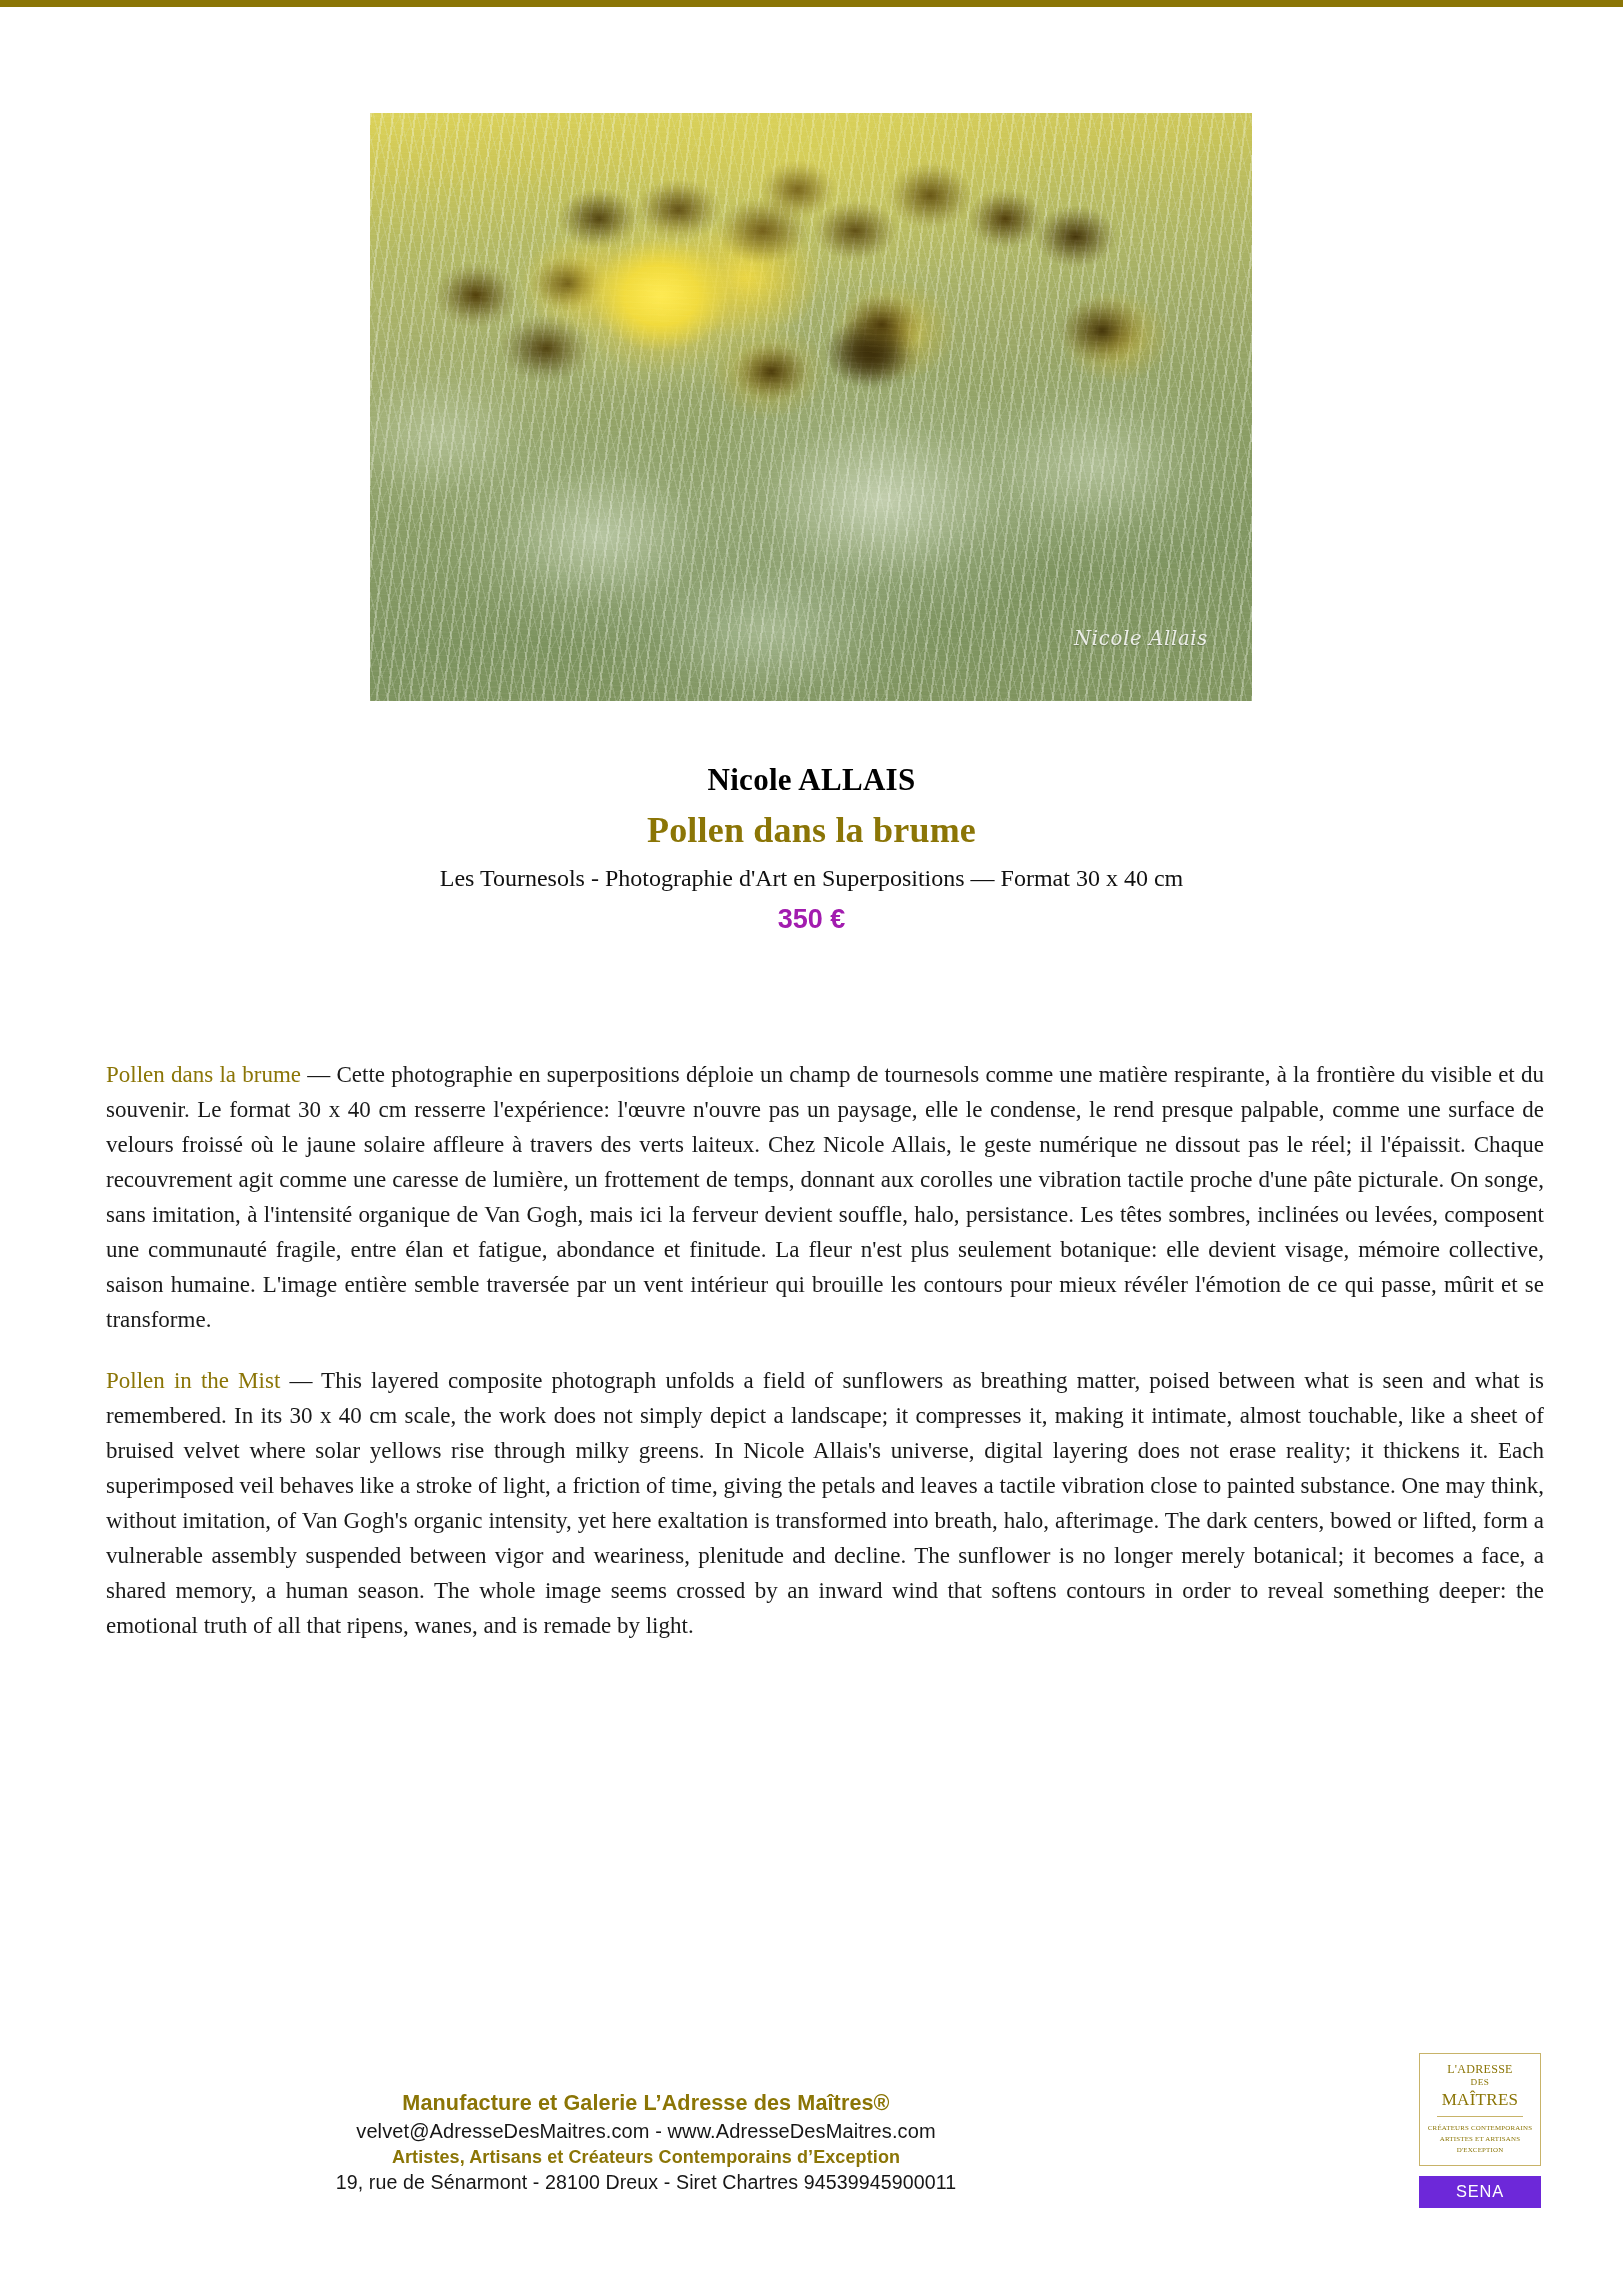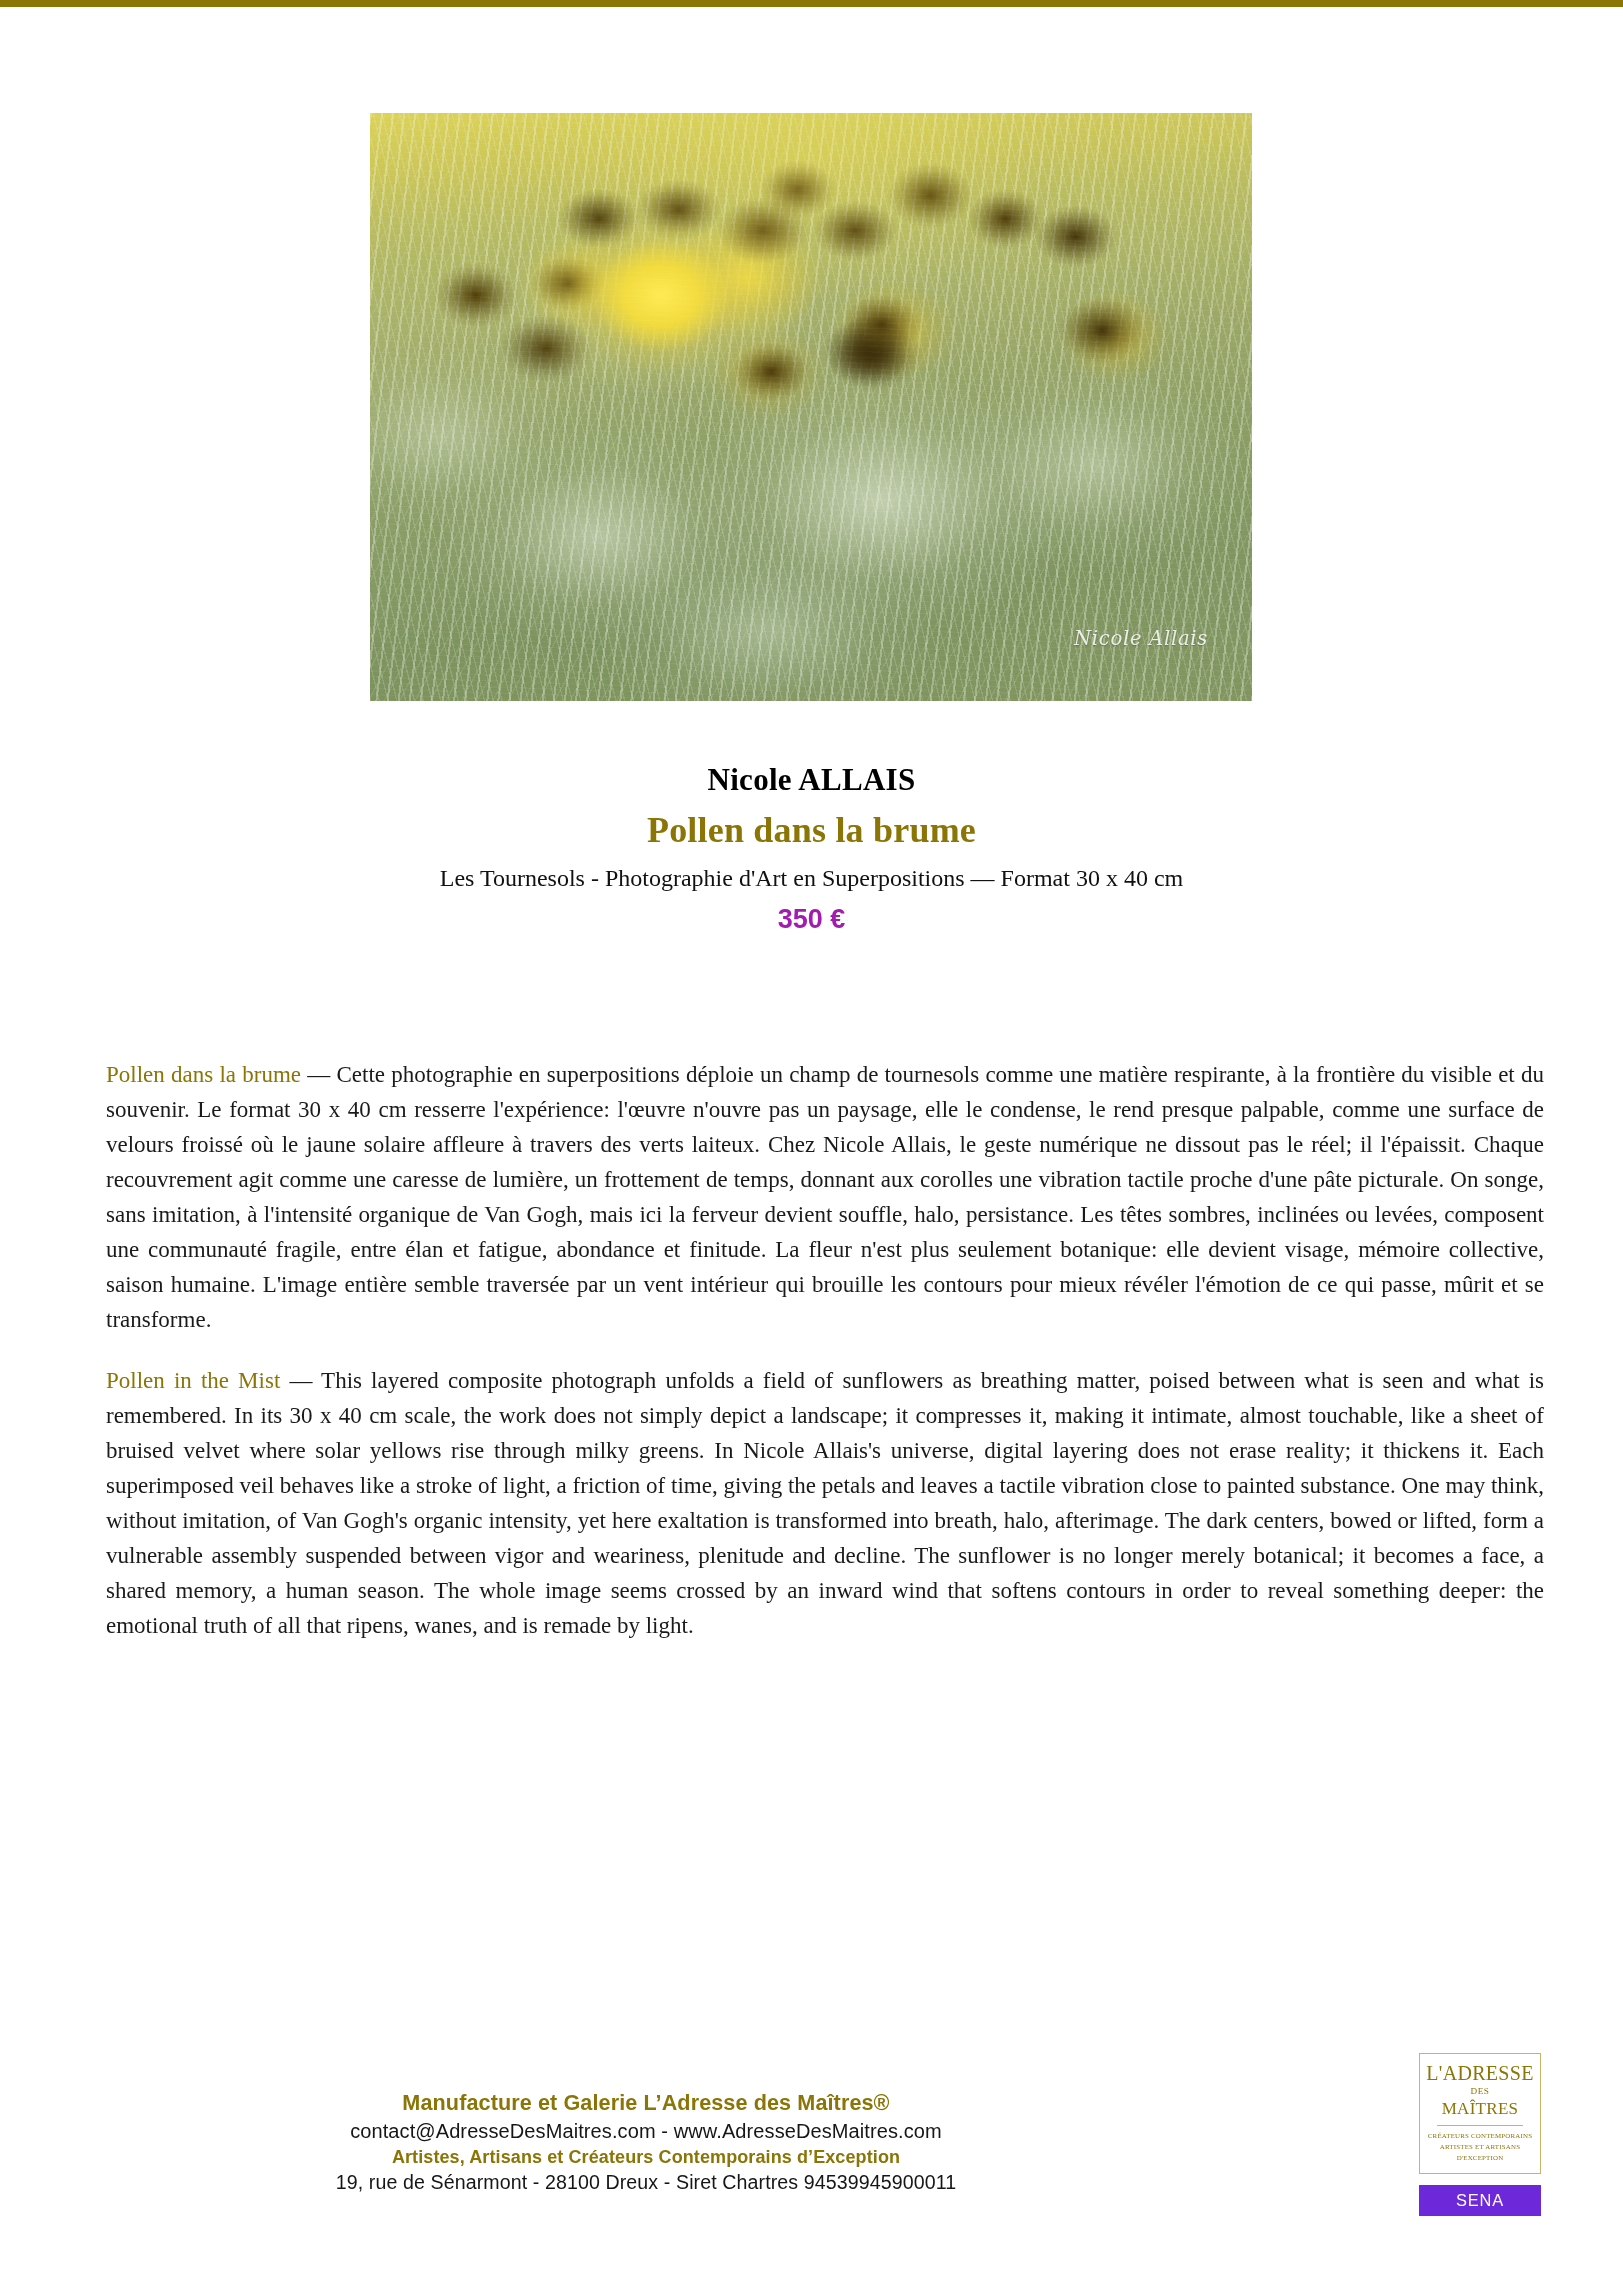--- a/index.html
+++ b/index.html
@@ -251,21 +251,21 @@
   }
   .brand-card {
     border: 1.3px solid #c8b369;
     background: #ffffff;
     padding: 9.2px 5.2px 9.2px 5.2px;
     text-align: center;
     font-family: "Liberation Serif", "DejaVu Serif", serif;
     color: #8b7506;
   }
   .brand-l1 {
-    font-size: 20px;
+    font-size: 12px;
     letter-spacing: 0.3px;
     line-height: 1.08;
     white-space: nowrap;
   }
   .brand-l2 {
     font-size: 9.2px;
     letter-spacing: 0.5px;
     line-height: 1.5;
   }
   .brand-l3 {
@@ -322,21 +322,21 @@
   </p>
 
   <p class="para">
     <span class="lede">Pollen in the Mist</span><span> — </span><span>This layered composite photograph unfolds a field of sunflowers as breathing matter, poised between what is seen and what is remembered. In its 30 x 40 cm scale, the work does not simply depict a landscape; it compresses it, making it intimate, almost touchable, like a sheet of bruised velvet where solar yellows rise through milky greens. In Nicole Allais's universe, digital layering does not erase reality; it thickens it. Each superimposed veil behaves like a stroke of light, a friction of time, giving the petals and leaves a tactile vibration close to painted substance. One may think, without imitation, of Van Gogh's organic intensity, yet here exaltation is transformed into breath, halo, afterimage. The dark centers, bowed or lifted, form a vulnerable assembly suspended between vigor and weariness, plenitude and decline. The sunflower is no longer merely botanical; it becomes a face, a shared memory, a human season. The whole image seems crossed by an inward wind that softens contours in order to reveal something deeper: the emotional truth of all that ripens, wanes, and is remade by light.</span>
   </p>
 
 </div>
 
 <div class="footer">
   <div class="footer-line footer-gold">Manufacture et Galerie L’Adresse des Maîtres®</div>
-  <div class="footer-line footer-dark">contact@AdresseDesMaitres.com - www.AdresseDesMaitres.com</div>
+  <div class="footer-line footer-dark">velvet@AdresseDesMaitres.com - www.AdresseDesMaitres.com</div>
   <div class="footer-line footer-gold-2">Artistes, Artisans et Créateurs Contemporains d’Exception</div>
   <div class="footer-line footer-dark-2">19, rue de Sénarmont - 28100 Dreux - Siret Chartres 94539945900011</div>
 </div>
 
 <div class="brand">
   <div class="brand-card">
     <div class="brand-l1">L'ADRESSE</div>
     <div class="brand-l2">DES</div>
     <div class="brand-l3">MAÎTRES</div>
     <div class="brand-rule"></div>

